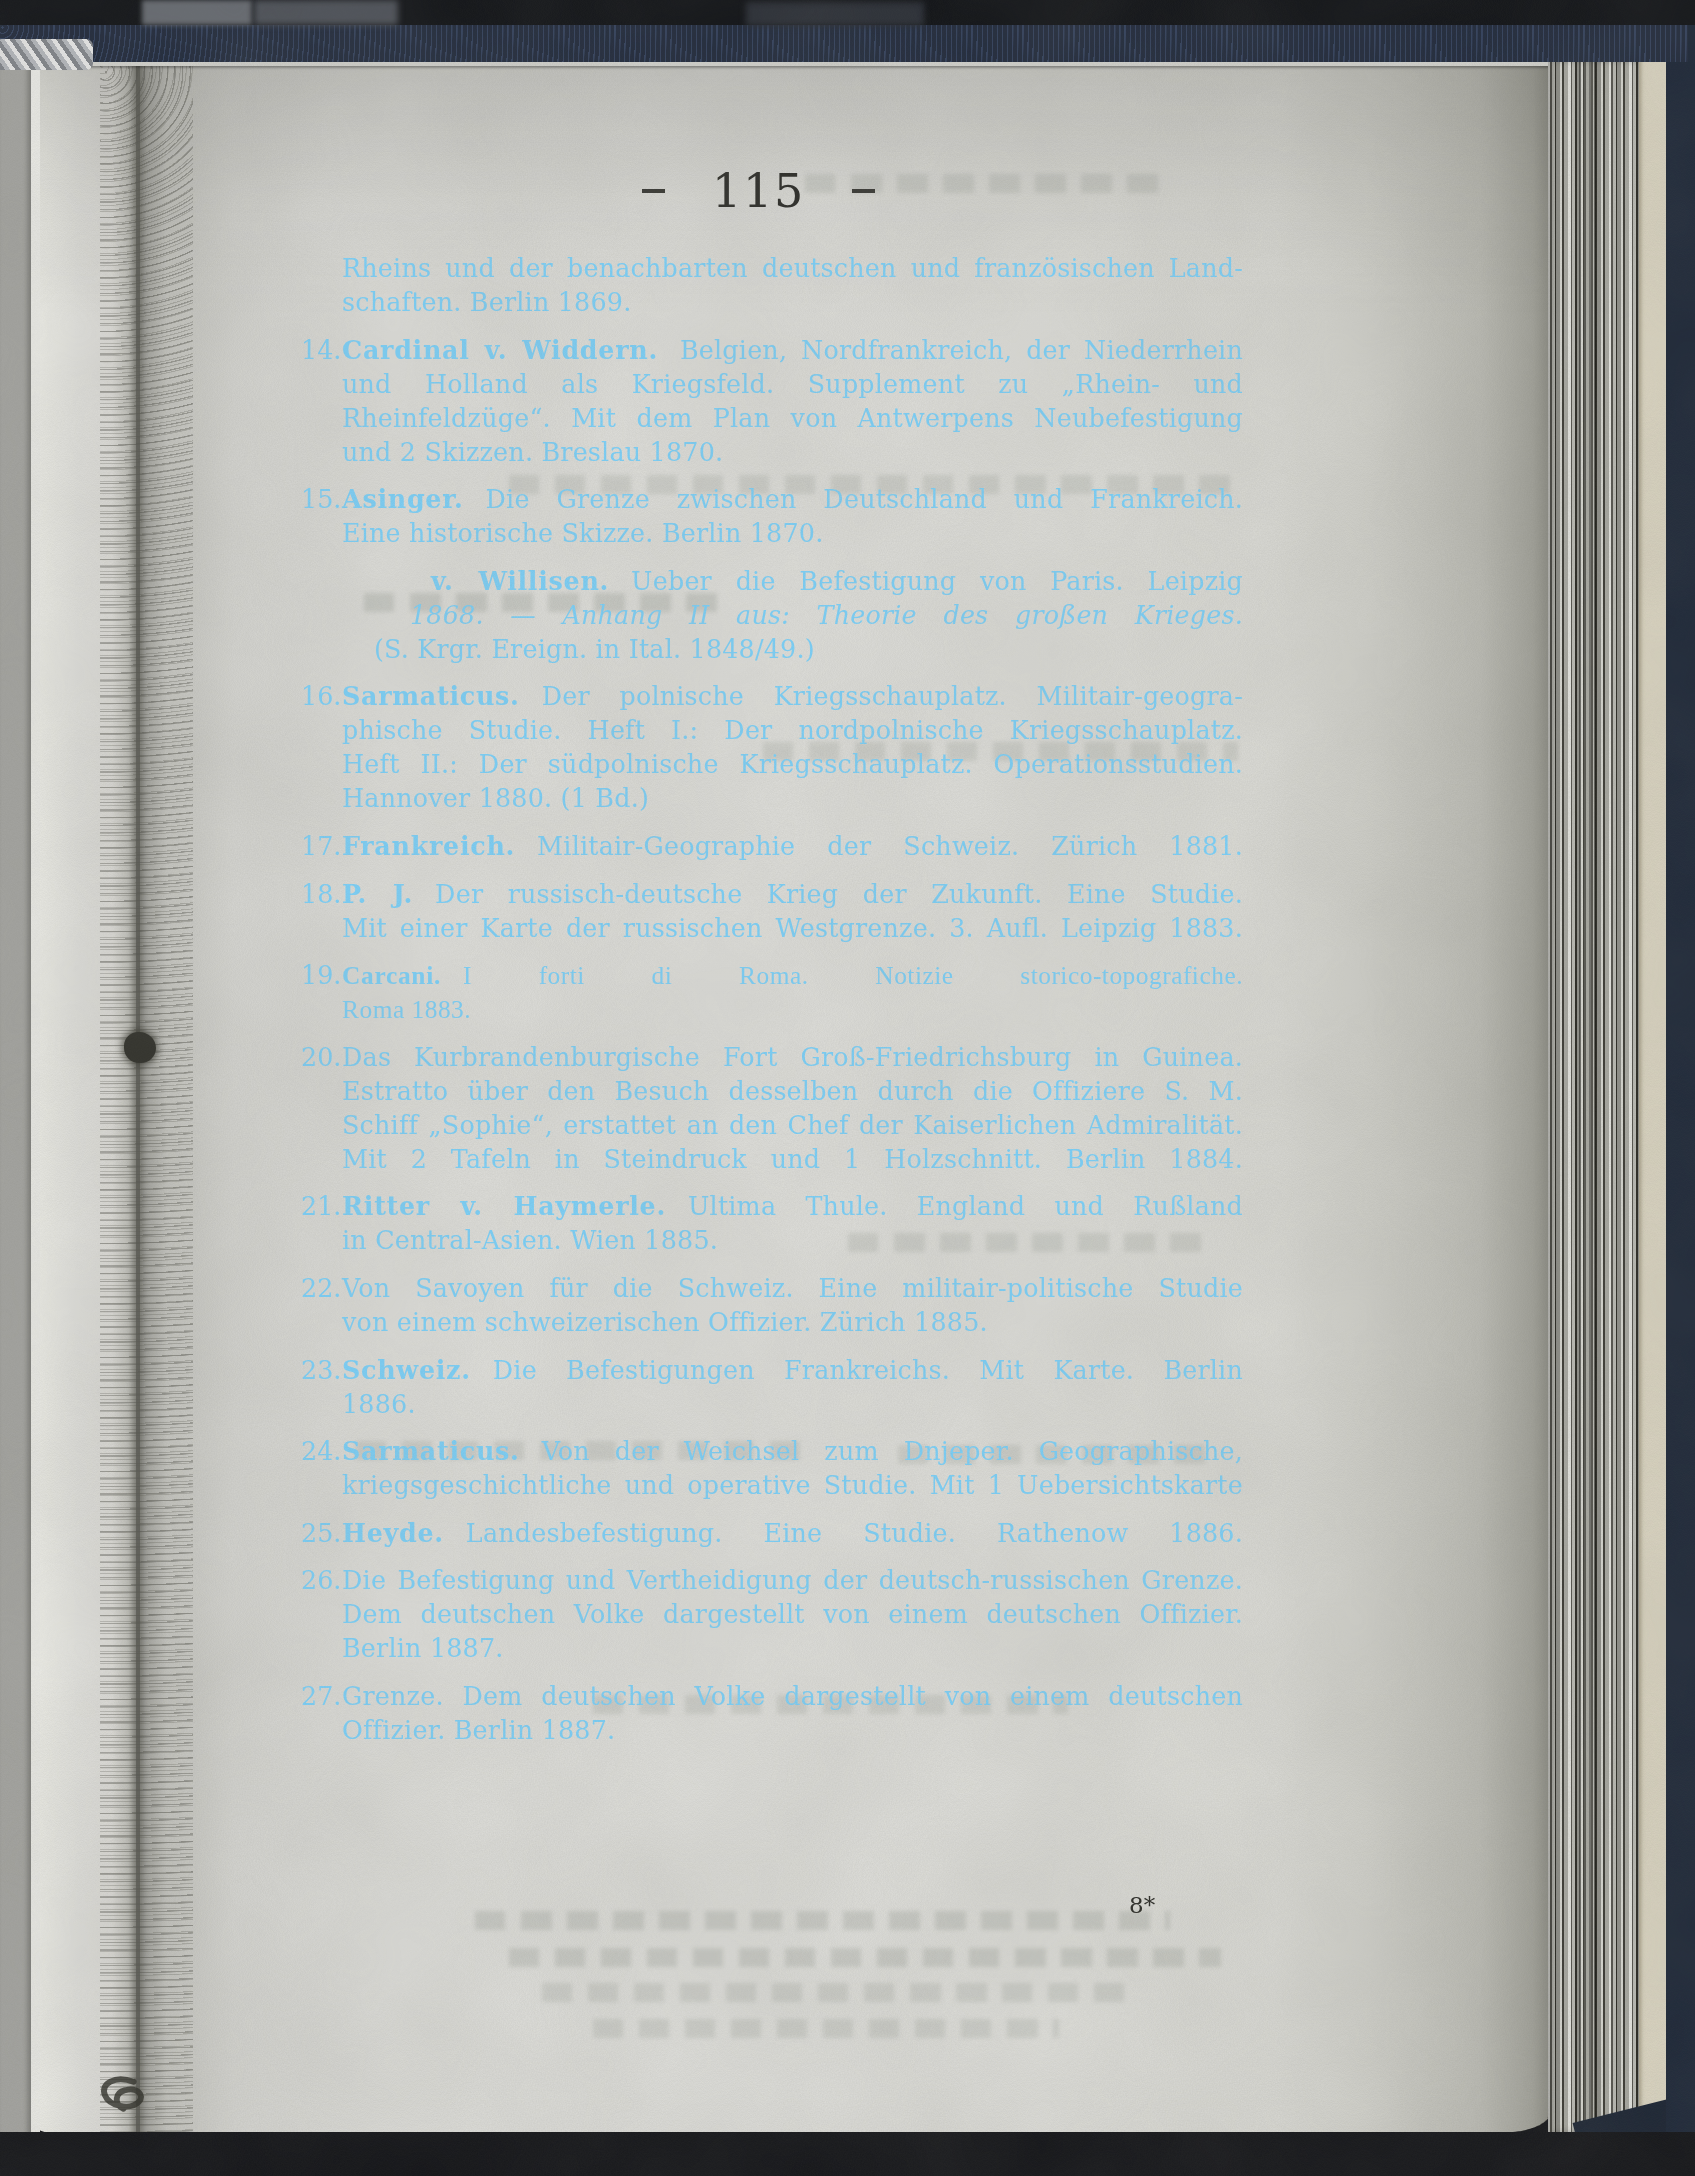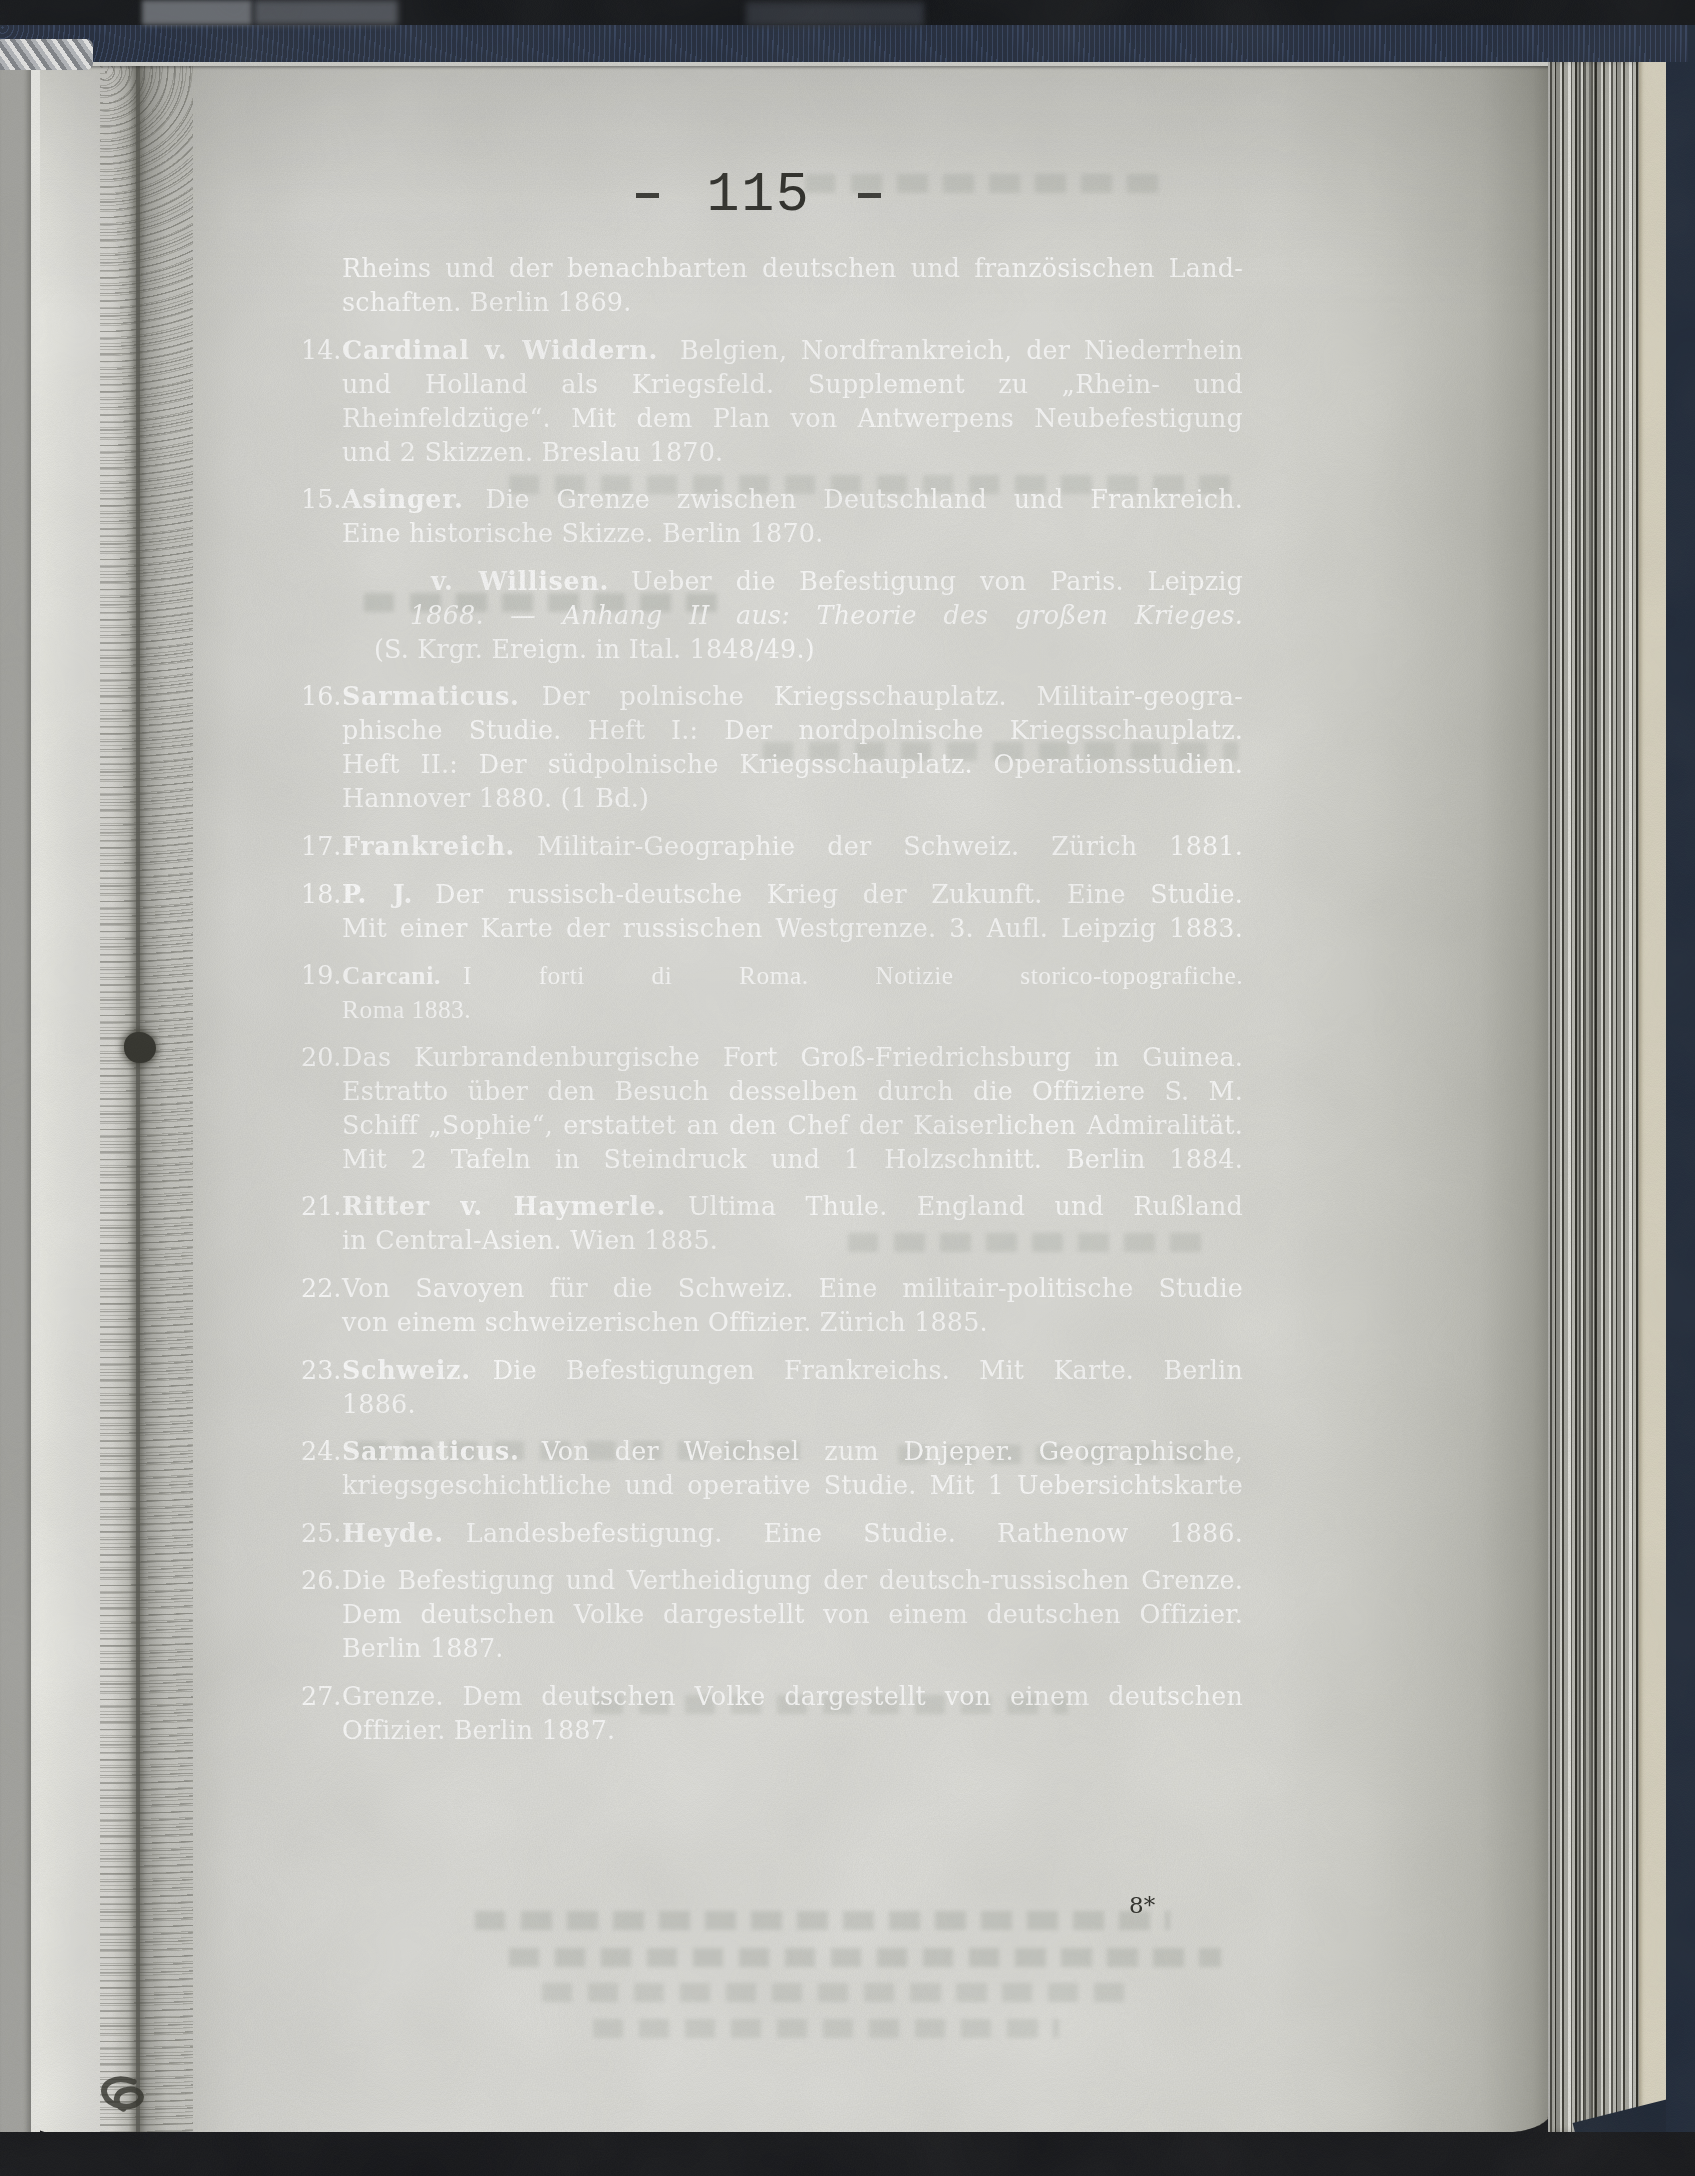--- a/index.html
+++ b/index.html
@@ -53,24 +53,24 @@
      border-radius:46% 54% 50% 50%;box-shadow:0 0 6.8px 2.5px rgba(50,50,42,.6);}
   .ink-knot{position:absolute;left:81px;top:2070px;}
 
   
   .ghost{position:absolute;height:18.6px;opacity:.13;filter:blur(2.1px);
      background:repeating-linear-gradient(90deg,#5d665b 0 30.5px,transparent 30.5px 46px);}
 
   
   .header{position:absolute;left:288px;top:168px;width:941px;display:flex;align-items:center;
           justify-content:center;gap:47px;color:#2e2e2a;}
-  .header .num{font-size:55px;line-height:1;letter-spacing:1.7px;font-family:Liberation Mono, monospace;}
+  .header .num{font-size:46px;line-height:1;letter-spacing:1.7px;}
   .header .dash{width:23px;height:4.2px;background:#3a3a36;}
 
-  .textblock{position:absolute;left:301px;top:251px;width:942px;color:#ffffff;}
+  .textblock{position:absolute;left:301px;top:251px;width:942px;color:#7dd3fc;}
   .entry{position:relative;padding-left:41px;margin-bottom:13.6px;}
   .entry .num{position:absolute;left:0;top:0;width:34px;text-align:right;font-size:25.4px;line-height:34px;}
   .line{font-size:25.4px;line-height:34px;letter-spacing:0.2px;}
   .line.j{text-align:justify;text-align-last:justify;}
   .name{font-weight:bold;letter-spacing:0.7px;margin-right:22px;}
   .entry.antiqua .line{font-family:"Liberation Serif",serif;letter-spacing:0.5px;}
   .sig{position:absolute;left:1129px;top:1892px;font-size:23px;color:#2a2a26;}
 
   
   .grain,.mottle{position:absolute;left:0;top:0;width:1695px;height:2176px;pointer-events:none;}

